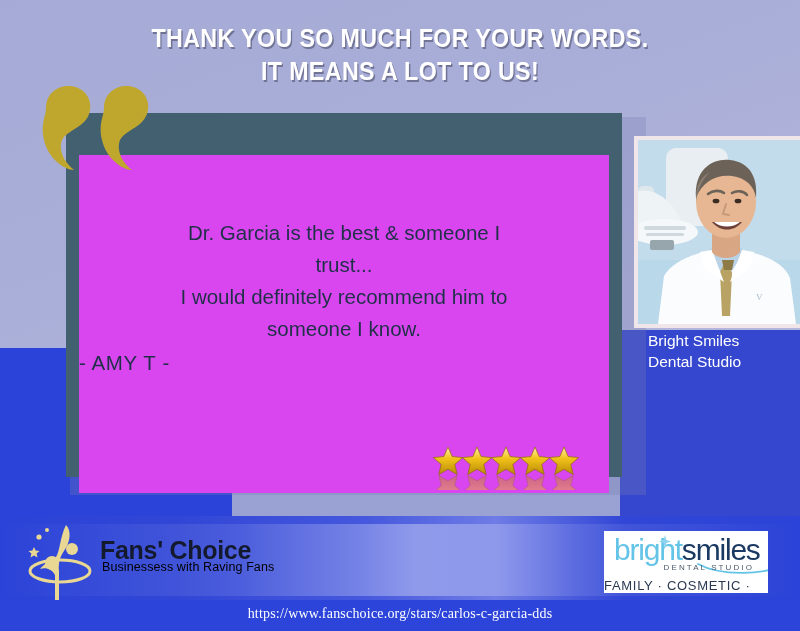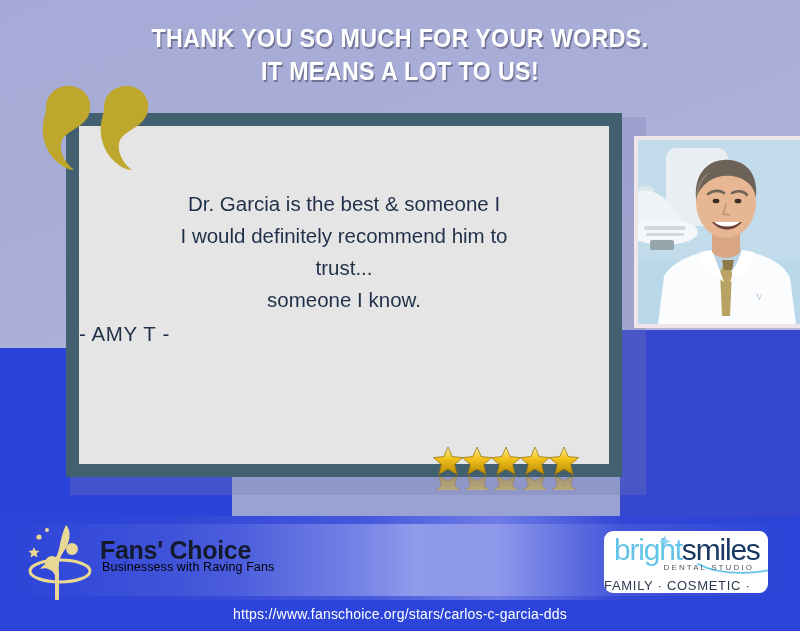--- a/index.html
+++ b/index.html
@@ -61,22 +61,23 @@
     background: rgba(120,125,175,0.30);
   }
   .card {
     position: absolute; left: 66px; top: 113px; width: 556px; height: 364px;
     background: #42606f;
     padding: 13px;
     box-sizing: border-box;
   }
   .card-inner {
     width: 100%; height: 100%;
-    background: #e5e5e5;
+    background: #d946ef;
     position: relative;
+    margin-top: 29px;
   }
   .quote-body {
     position: absolute; left: 38px; right: 38px; top: 62px;
     text-align: center;
     color: #1f3048;
     font-size: 20.5px;
     line-height: 32px;
   }
   .quote-attrib {
     position: absolute; left: 0; right: 0; top: 196px;
@@ -132,21 +133,20 @@
     color: #000000;
     font-size: 12.5px;
     letter-spacing: 0.1px;
   }
 
   
   .bs-logo {
     position: absolute; left: 604px; top: 531px; width: 164px; height: 62px;
     background: #ffffff;
     overflow: hidden;
-    border-radius: 9px;
   }
   .bs-word {
     position: absolute; left: 10px; top: 2px;
     font-size: 30px;
     letter-spacing: -1.2px;
     white-space: nowrap;
   }
   .bs-bright { color: #63c4e8; }
   .bs-smiles { color: #1b3a63; }
   .bs-sub {
@@ -163,20 +163,21 @@
     letter-spacing: 0.7px;
   }
 
   
   .url-text {
     position: absolute; left: 0; top: 606px; width: 800px;
     text-align: center;
     color: #ffffff;
     font-size: 14px;
     letter-spacing: 0.2px;
+    font-family: Liberation Serif, serif;
   }
 </style>
 </head>
 <body>
 
 <div id="stage">
 
   <div class="bg-top"></div>
   <div class="bg-bottom-left"></div>
   <div class="bg-bottom-right"></div>
@@ -184,22 +185,22 @@
   <div class="headline">
     <div>THANK YOU SO MUCH FOR YOUR WORDS.</div>
     <div>IT MEANS A LOT TO US!</div>
   </div>
 
   <div class="card-shadow"></div>
   <div class="card">
     <div class="card-inner">
       <div class="quote-body">
         <div>Dr. Garcia is the best &amp; someone I</div>
+        <div>trust...</div>
         <div>I would definitely recommend him to</div>
-        <div>trust...</div>
         <div>someone I know.</div>
       </div>
       <div class="quote-attrib">- AMY T -</div>
     </div>
   </div>
 
   <div class="quote-marks">
     <svg width="120" height="112" viewBox="0 0 120 112">
       <g fill="#bfa72e">
         <path d="M16 30 C16 12, 34 4, 48 10 C62 16, 64 34, 54 44
@@ -303,20 +304,24 @@
         <path d="M88 64 L85 74 L91 75" stroke="#c79a78" stroke-width="2" fill="none" stroke-linecap="round"></path>
 
         <path d="M74 82 C82 92, 96 92, 104 82 Z" fill="#6d3f38"></path>
         <path d="M76 82 C83 88, 95 88, 102 82 Z" fill="#ffffff"></path>
 
         <text x="118" y="160" font-family="Liberation Serif, serif" font-size="9" fill="#9fb2c9" opacity="0.85">V</text>
       </svg>
     </div>
   </div>
 
+  <div class="studio-name">
+    <div>Bright Smiles</div>
+    <div>Dental Studio</div>
+  </div>
 
   <div class="bg-footer-band"></div>
   <div class="bg-footer-sheen"></div>
 
   <div class="fc-logo">
     <svg width="76" height="86" viewBox="0 0 76 86">
       <g fill="#e8d893">
         <ellipse cx="38" cy="52" rx="30" ry="11" fill="none" stroke="#e8d893" stroke-width="3"></ellipse>
         <path d="M44 6 C50 12, 48 24, 42 32 C38 38, 36 44, 37 52
                  L37 84 L33 84 L33 56 C30 50, 24 48, 18 50

